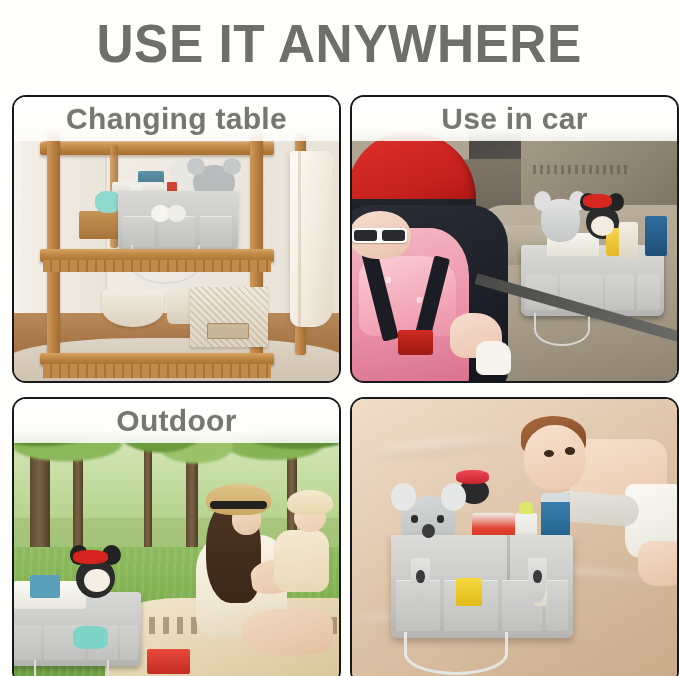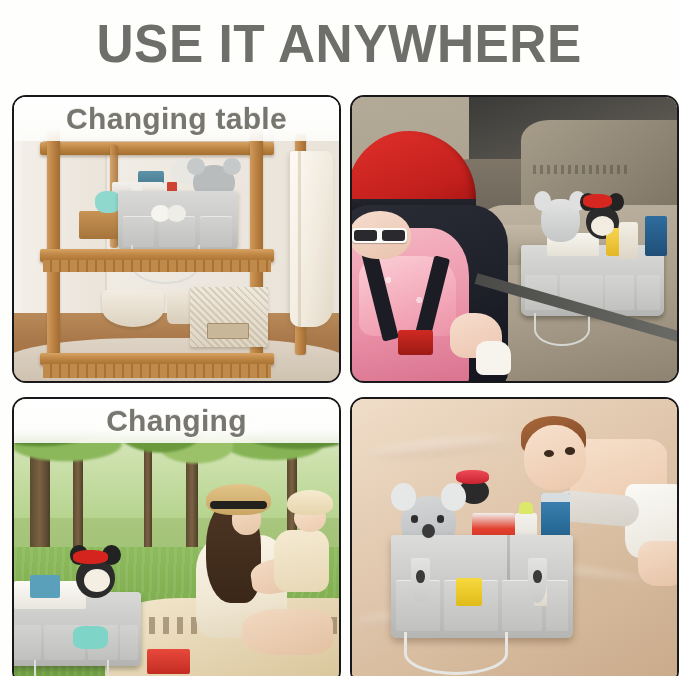--- a/index.html
+++ b/index.html
@@ -486,20 +486,23 @@
       <div class="baby-body"></div>
       <div class="strap s1"></div>
       <div class="strap s2"></div>
       <div class="buckle"></div>
       <div class="baby-head"></div>
       <div class="sunglasses"></div>
       <div class="baby-leg"></div>
       <div class="sock"></div>
       <div class="belt"></div>
     </div>
+    <div class="label-band">
+      <span class="label-text">Use in car</span>
+    </div>
   </div>
 
   <div class="panel">
     <div class="scene p3">
       <div class="sky"></div>
       <div class="trunk t1"></div>
       <div class="trunk t2"></div>
       <div class="trunk t3"></div>
       <div class="trunk t4"></div>
       <div class="trunk t5"></div>
@@ -526,21 +529,21 @@
       </div>
       <div class="handle3"></div>
       <div class="diapers3"></div>
       <div class="box3"></div>
       <div class="minnie3"></div>
       <div class="bow3"></div>
       <div class="face3"></div>
       <div class="teal3"></div>
     </div>
     <div class="label-band">
-      <span class="label-text">Changing</span>
+      <span class="label-text">Outdoor</span>
     </div>
   </div>
 
   <div class="panel">
     <div class="scene p4">
       <div class="sheet"></div>
       <div class="fold f1"></div>
       <div class="fold f2"></div>
       <div class="fold f3"></div>
       <div class="fold f4"></div>

